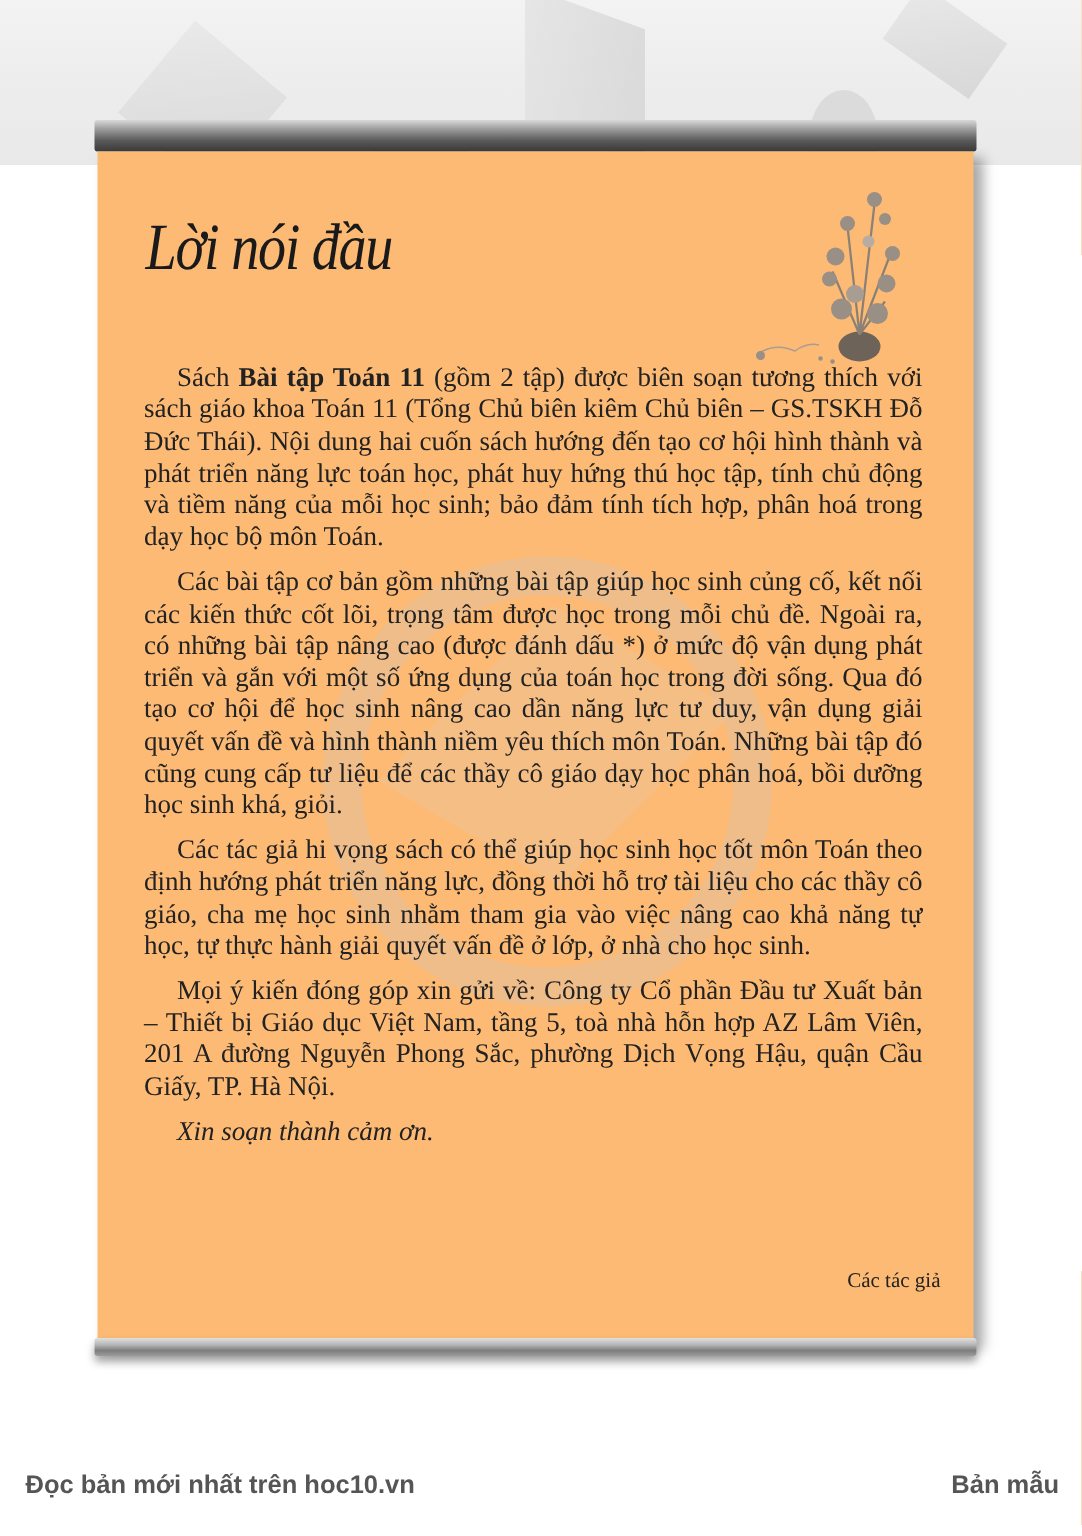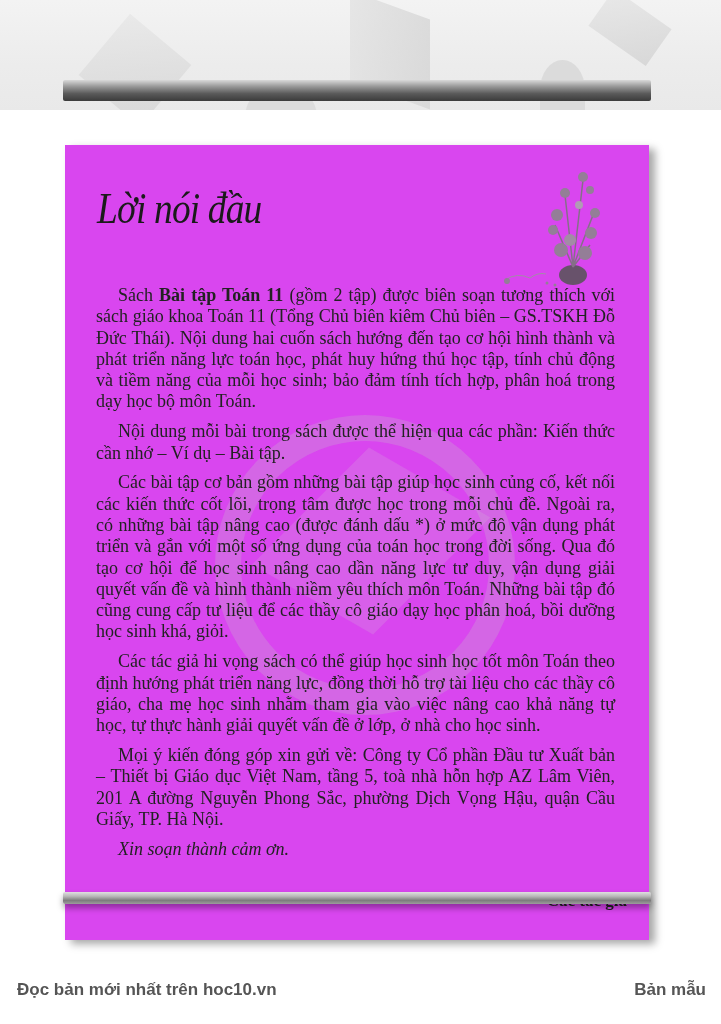--- a/index.html
+++ b/index.html
@@ -23,23 +23,22 @@
     .page {
       position:absolute; left:63px; top:80px; width:588px; height:820px;
     }
     .roller-top {
       position:absolute; left:0; top:0; width:588px; height:21px;
       background:linear-gradient(180deg,#d9d9d9 0%,#9a9a9a 30%,#5a5a5a 65%,#3b3b3b 100%);
       border-radius:2px;
     }
     .sheet {
       position:absolute; left:2px; top:21px; width:584px; height:795px;
-      background:#d946ef;
+      background:#fdba74;
       box-shadow:6px 4px 8px rgba(0,0,0,.35);
-      margin-top:44px;
     }
     .roller-bottom {
       position:absolute; left:0; top:812px; width:588px; height:12px;
       background:linear-gradient(180deg,#e0e0e0 0%,#b9b9b9 35%,#7d7d7d 70%,#9c9c9c 100%);
       box-shadow:0 4px 6px rgba(0,0,0,.35);
       border-radius:2px;
     }
     .watermark {
       position:absolute; left:150px; top:270px; width:300px; height:300px;
       border-radius:50%;
@@ -62,21 +61,21 @@
     }
     .body-text {
       position:absolute; left:31px; top:140px; width:519px;
       font-size:18px; line-height:21.3px; color:#222;
       text-align:justify;
     }
     .body-text p { margin:0 0 8.5px 0; text-indent:22px; }
     .body-text p.closing { font-style:italic; margin-top:2px; }
     .signature {
       position:absolute; right:22px; top:746px;
-      font-weight:bold; font-size:17px; color:#222;
+      font-weight:normal; font-size:14px; color:#222;
     }
     .footer-left, .footer-right {
       position:absolute; top:980px;
       font-family:"Liberation Sans", sans-serif; font-size:17px; color:#555;font-weight:bold;
     }
     .footer-left { left:17px; }
     .footer-right { right:15px;margin-left:39px; }
   </style>
 </head>
 <body>
@@ -113,21 +112,20 @@
           <circle cx="84" cy="50" r="4" fill="#aaa"></circle>
         <path d="M10 125 q12 -8 25 -2 q8 -6 16 -4" stroke="#999" stroke-width="1" fill="none"></path>
         <circle cx="12" cy="126" r="3"></circle>
           <circle cx="52" cy="128" r="1.5"></circle>
           <circle cx="60" cy="130" r="1.5"></circle>
       </g>
     </svg>
 
     <div class="body-text">
       <p><span>Sách </span><b>Bài tập Toán 11</b><span> (gồm 2 tập) được biên soạn tương thích với sách giáo khoa Toán 11 (Tổng Chủ biên kiêm Chủ biên – GS.TSKH Đỗ Đức Thái). Nội dung hai cuốn sách hướng đến tạo cơ hội hình thành và phát triển năng lực toán học, phát huy hứng thú học tập, tính chủ động và tiềm năng của mỗi học sinh; bảo đảm tính tích hợp, phân hoá trong dạy học bộ môn Toán.</span></p>
-      <p>Nội dung mỗi bài trong sách được thể hiện qua các phần: Kiến thức cần nhớ – Ví dụ – Bài tập.</p>
       <p>Các bài tập cơ bản gồm những bài tập giúp học sinh củng cố, kết nối các kiến thức cốt lõi, trọng tâm được học trong mỗi chủ đề. Ngoài ra, có những bài tập nâng cao (được đánh dấu *) ở mức độ vận dụng phát triển và gắn với một số ứng dụng của toán học trong đời sống. Qua đó tạo cơ hội để học sinh nâng cao dần năng lực tư duy, vận dụng giải quyết vấn đề và hình thành niềm yêu thích môn Toán. Những bài tập đó cũng cung cấp tư liệu để các thầy cô giáo dạy học phân hoá, bồi dưỡng học sinh khá, giỏi.</p>
       <p>Các tác giả hi vọng sách có thể giúp học sinh học tốt môn Toán theo định hướng phát triển năng lực, đồng thời hỗ trợ tài liệu cho các thầy cô giáo, cha mẹ học sinh nhằm tham gia vào việc nâng cao khả năng tự học, tự thực hành giải quyết vấn đề ở lớp, ở nhà cho học sinh.</p>
       <p>Mọi ý kiến đóng góp xin gửi về: Công ty Cổ phần Đầu tư Xuất bản – Thiết bị Giáo dục Việt Nam, tầng 5, toà nhà hỗn hợp AZ Lâm Viên, 201 A đường Nguyễn Phong Sắc, phường Dịch Vọng Hậu, quận Cầu Giấy, TP. Hà Nội.</p>
       <p class="closing">Xin soạn thành cảm ơn.</p>
     </div>
 
     <div class="signature">Các tác giả</div>
   </div>
   <div class="roller-bottom"></div>
 </div>

